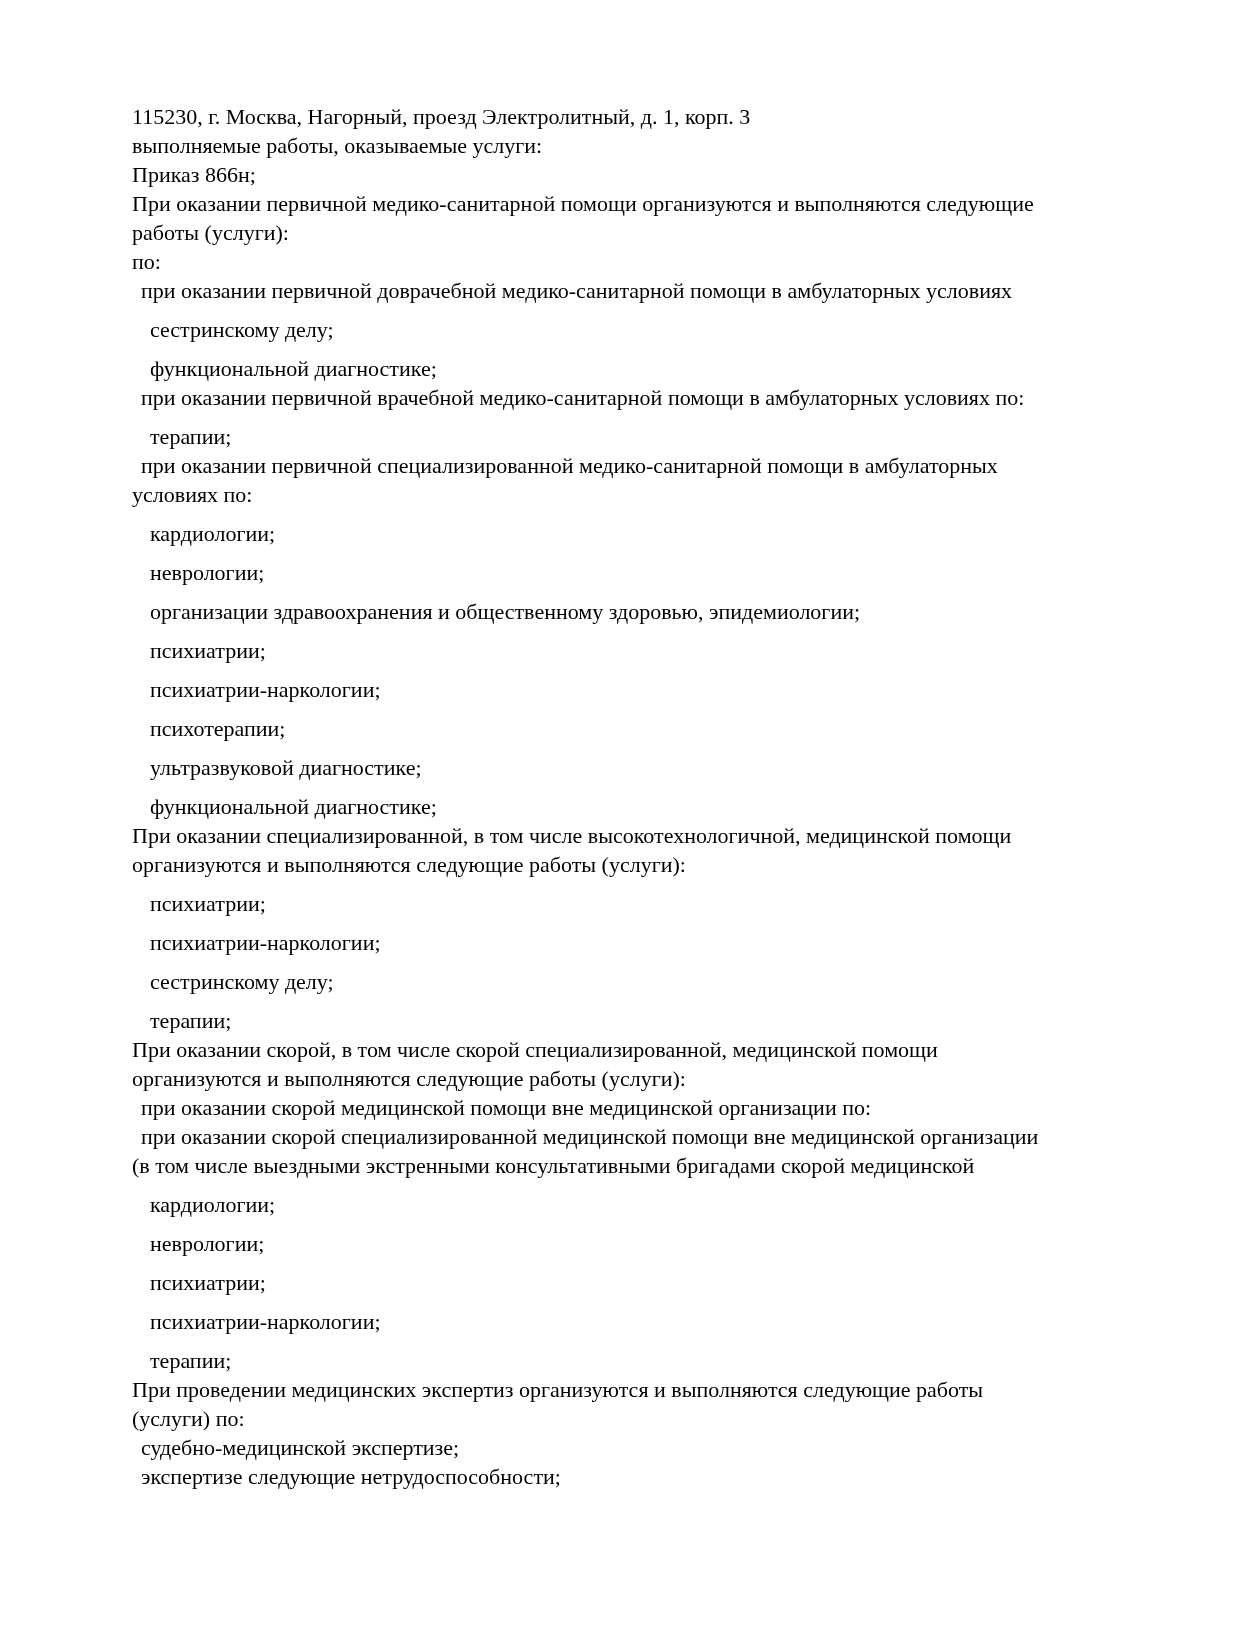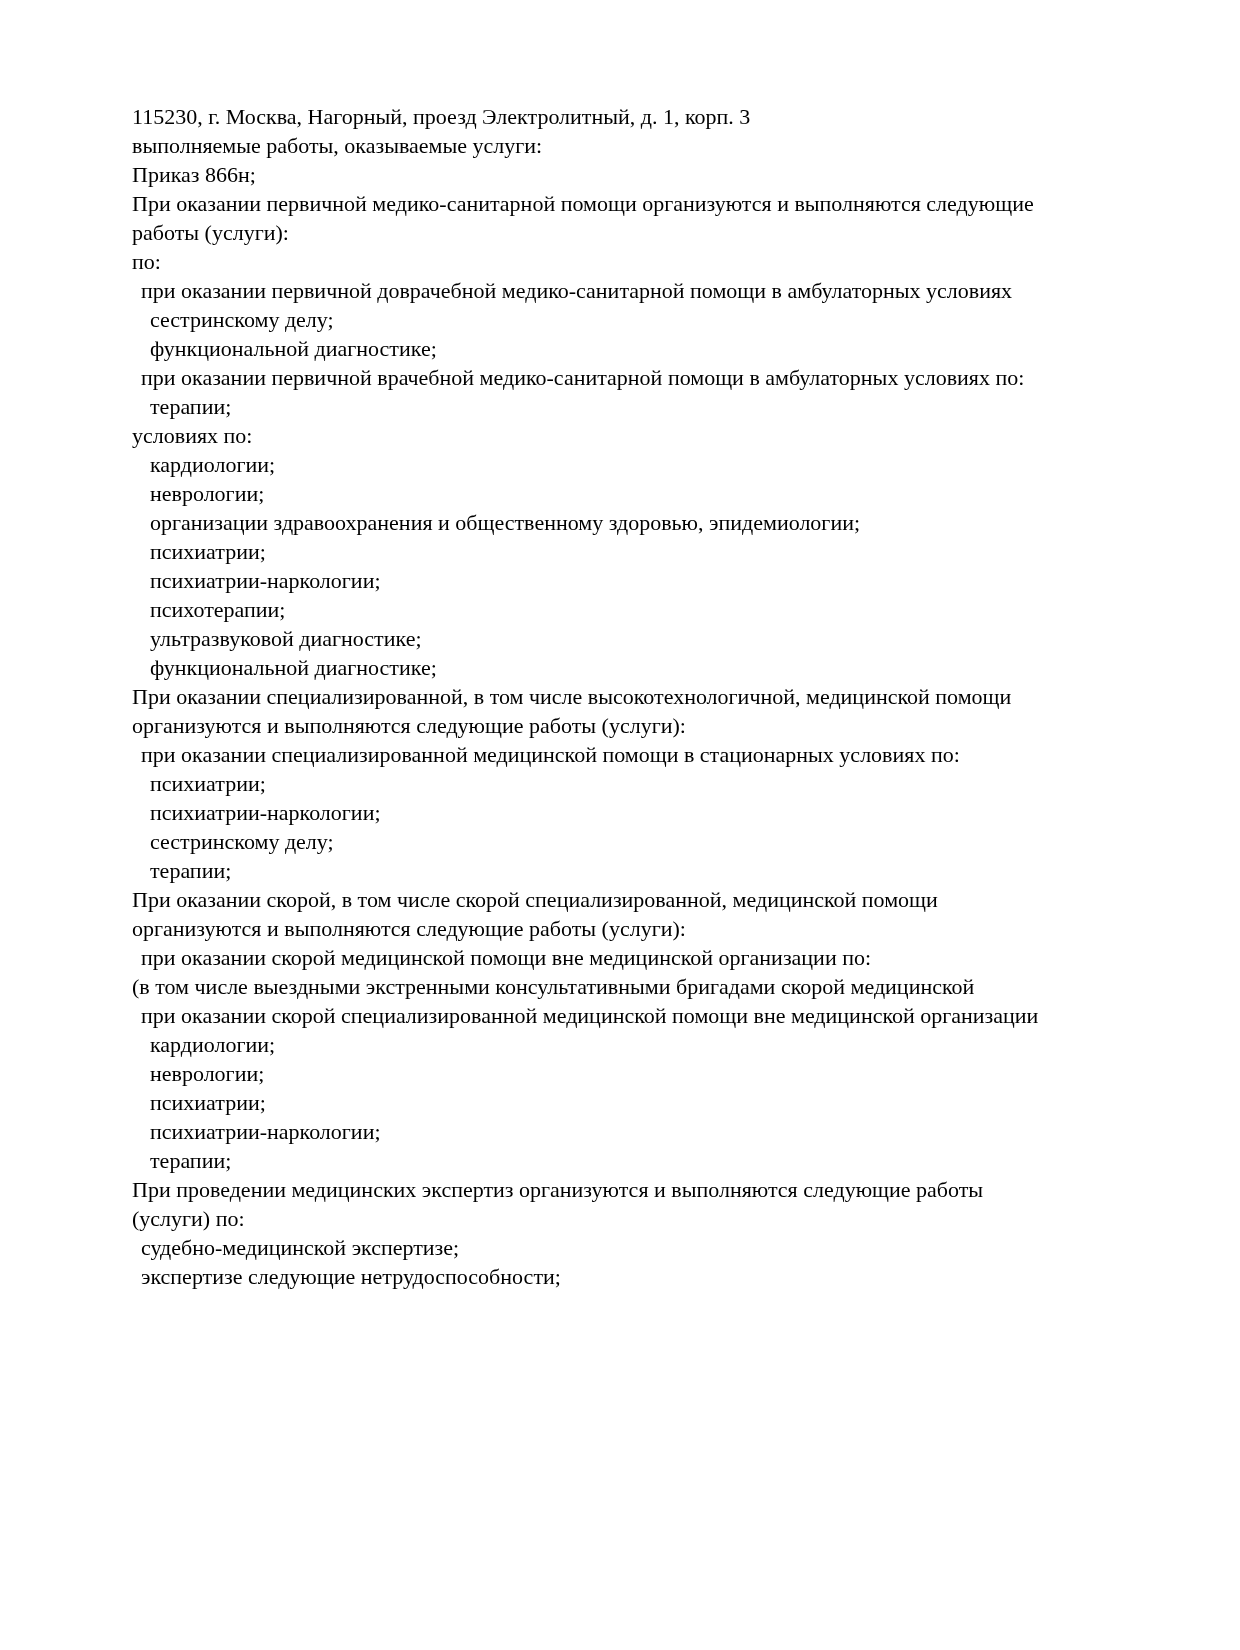--- a/index.html
+++ b/index.html
@@ -27,59 +27,59 @@
     color: #000000;
     font-size: 22px;
   }
   .line {
     line-height: 29px;
     white-space: nowrap;
     letter-spacing: 0;
   }
   .indent-0 { padding-left: 0; }
   .indent-1 { padding-left: 9px; }
-  .indent-2 { padding-left: 18px; }
+  .indent-2 { padding-left: 18px; margin-top: 10px; }
 </style>
 </head>
 <body style="background: rgb(255, 255, 255);">
 
 <main class="page">
   <section class="doc-body" style="color: rgb(0, 0, 0);">
       <div class="line indent-0">115230, г. Москва, Нагорный, проезд Электролитный, д. 1, корп. 3</div>
       <div class="line indent-0">выполняемые работы, оказываемые услуги:</div>
       <div class="line indent-0">Приказ 866н;</div>
       <div class="line indent-0">При оказании первичной медико-санитарной помощи организуются и выполняются следующие</div>
       <div class="line indent-0">работы (услуги):</div>
       <div class="line indent-0">по:</div>
       <div class="line indent-1">при оказании первичной доврачебной медико-санитарной помощи в амбулаторных условиях</div>
       <div class="line indent-2">сестринскому делу;</div>
       <div class="line indent-2">функциональной диагностике;</div>
       <div class="line indent-1">при оказании первичной врачебной медико-санитарной помощи в амбулаторных условиях по:</div>
       <div class="line indent-2">терапии;</div>
+      <div class="line indent-1">при оказании первичной специализированной медико-санитарной помощи в амбулаторных</div>
       <div class="line indent-0">условиях по:</div>
       <div class="line indent-2">кардиологии;</div>
       <div class="line indent-2">неврологии;</div>
       <div class="line indent-2">организации здравоохранения и общественному здоровью, эпидемиологии;</div>
       <div class="line indent-2">психиатрии;</div>
       <div class="line indent-2">психиатрии-наркологии;</div>
       <div class="line indent-2">психотерапии;</div>
       <div class="line indent-2">ультразвуковой диагностике;</div>
       <div class="line indent-2">функциональной диагностике;</div>
       <div class="line indent-0">При оказании специализированной, в том числе высокотехнологичной, медицинской помощи</div>
       <div class="line indent-0">организуются и выполняются следующие работы (услуги):</div>
-      <div class="line indent-1">при оказании специализированной медицинской помощи в стационарных условиях по:</div>
       <div class="line indent-2">психиатрии;</div>
       <div class="line indent-2">психиатрии-наркологии;</div>
       <div class="line indent-2">сестринскому делу;</div>
       <div class="line indent-2">терапии;</div>
       <div class="line indent-0">При оказании скорой, в том числе скорой специализированной, медицинской помощи</div>
       <div class="line indent-0">организуются и выполняются следующие работы (услуги):</div>
       <div class="line indent-1">при оказании скорой медицинской помощи вне медицинской организации по:</div>
+      <div class="line indent-1">при оказании скорой специализированной медицинской помощи вне медицинской организации</div>
       <div class="line indent-0">(в том числе выездными экстренными консультативными бригадами скорой медицинской</div>
-      <div class="line indent-1">при оказании скорой специализированной медицинской помощи вне медицинской организации</div>
       <div class="line indent-2">кардиологии;</div>
       <div class="line indent-2">неврологии;</div>
       <div class="line indent-2">психиатрии;</div>
       <div class="line indent-2">психиатрии-наркологии;</div>
       <div class="line indent-2">терапии;</div>
       <div class="line indent-0">При проведении медицинских экспертиз организуются и выполняются следующие работы</div>
       <div class="line indent-0">(услуги) по:</div>
       <div class="line indent-1">судебно-медицинской экспертизе;</div>
       <div class="line indent-1">экспертизе следующие нетрудоспособности;</div>
     </section>

